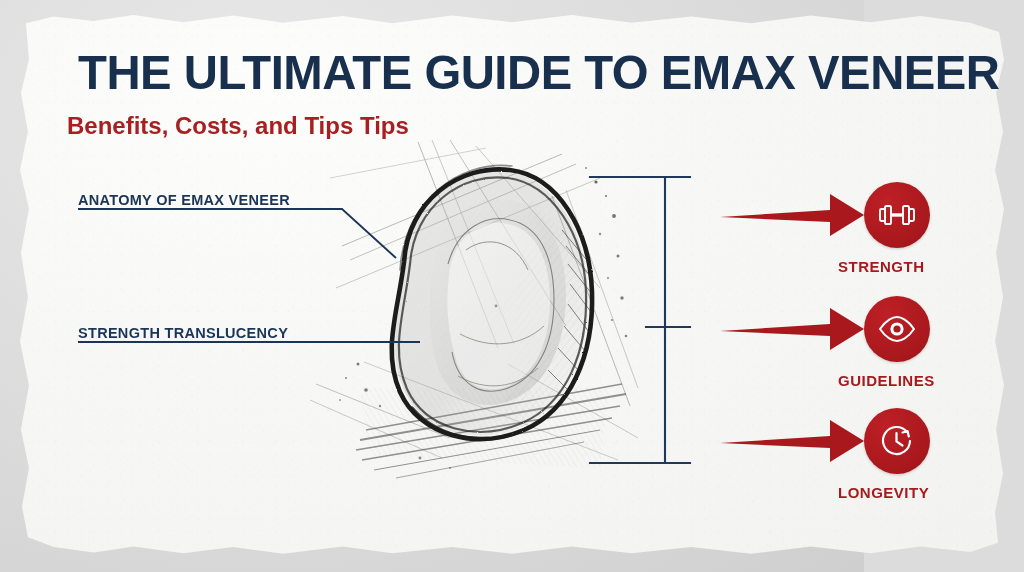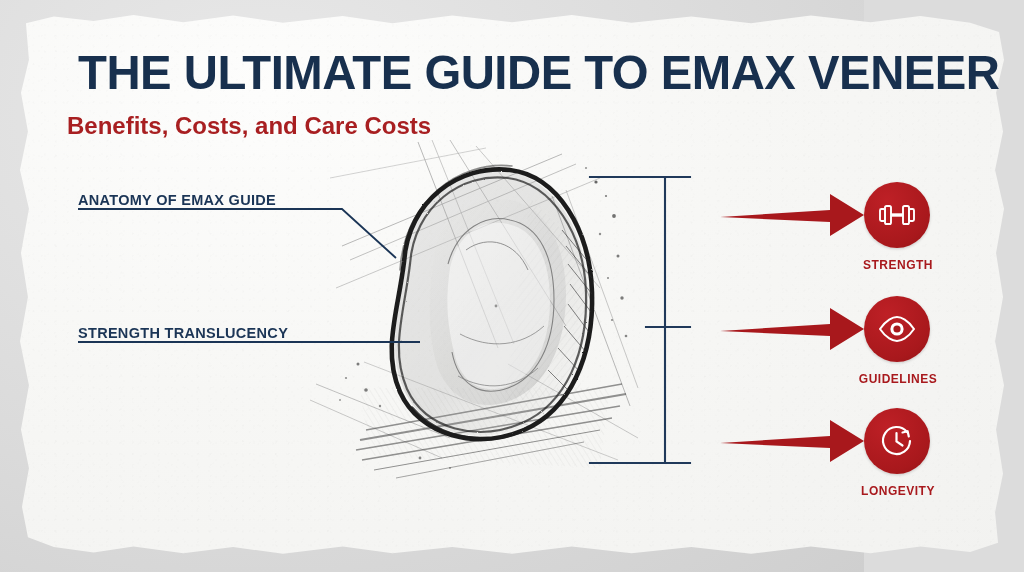--- a/index.html
+++ b/index.html
@@ -129,37 +129,36 @@
     display: flex;
     align-items: center;
     justify-content: center;
     box-shadow: 0 1px 3px rgba(0,0,0,0.18);
   }
   .badge svg { display: block; }
   .benefit-label {
     position: absolute;
     font-family: "Liberation Sans Narrow", "Liberation Sans", sans-serif;
     font-weight: bold;
-    font-size: 12px;
+    font-size: 15px;
     letter-spacing: 0.5px;
     color: #a8191d;
     white-space: nowrap;
-    text-align: center;
   }
 </style>
 </head>
 <body>
 
 <div id="stage">
 
   <div id="paper"></div>
 
   <div id="title">THE ULTIMATE GUIDE TO EMAX VENEER</div>
 
-  <div id="subtitle">Benefits, Costs, and Care Costs</div>
+  <div id="subtitle">Benefits, Costs, and Tips Tips</div>
 
   <div id="sketch">
     <svg width="340" height="350" viewBox="0 0 340 350" aria-hidden="true">
       <defs>
         <linearGradient id="shadeA" x1="0" y1="0" x2="1" y2="1">
           <stop offset="0%" stop-color="#bfbfbf" stop-opacity="0.55"></stop>
           <stop offset="55%" stop-color="#8f8f8f" stop-opacity="0.35"></stop>
           <stop offset="100%" stop-color="#d8d8d8" stop-opacity="0.1"></stop>
         </linearGradient>
         <linearGradient id="shadeB" x1="0.1" y1="0" x2="0.9" y2="1">
@@ -267,21 +266,21 @@
         <circle cx="80" cy="268" r="1.2" opacity="0.5"></circle>
         <circle cx="120" cy="320" r="1.4" opacity="0.55"></circle>
         <circle cx="150" cy="330" r="1.0" opacity="0.45"></circle>
         <circle cx="286" cy="30" r="1.0" opacity="0.5"></circle>
         <circle cx="196" cy="168" r="1.4" opacity="0.45"></circle>
       </g>
     </svg>
   </div>
 
   <div class="callout" style="left:78px; top:180px; width:330px; height:90px;">
-    <span class="callout-text" style="bottom:62px;">ANATOMY OF EMAX GUIDE</span>
+    <span class="callout-text" style="bottom:62px;">ANATOMY OF EMAX VENEER</span>
     <svg width="330" height="90">
       <polyline points="0,29 264,29 318,78" fill="none" stroke="#1b3556" stroke-width="1.8"></polyline>
     </svg>
   </div>
 
   <div class="callout" style="left:78px; top:313px; width:345px; height:40px;">
     <span class="callout-text" style="bottom:12px;">STRENGTH TRANSLUCENCY</span>
     <svg width="345" height="40">
       <line x1="0" y1="29" x2="342" y2="29" stroke="#1b3556" stroke-width="1.8"></line>
     </svg>

